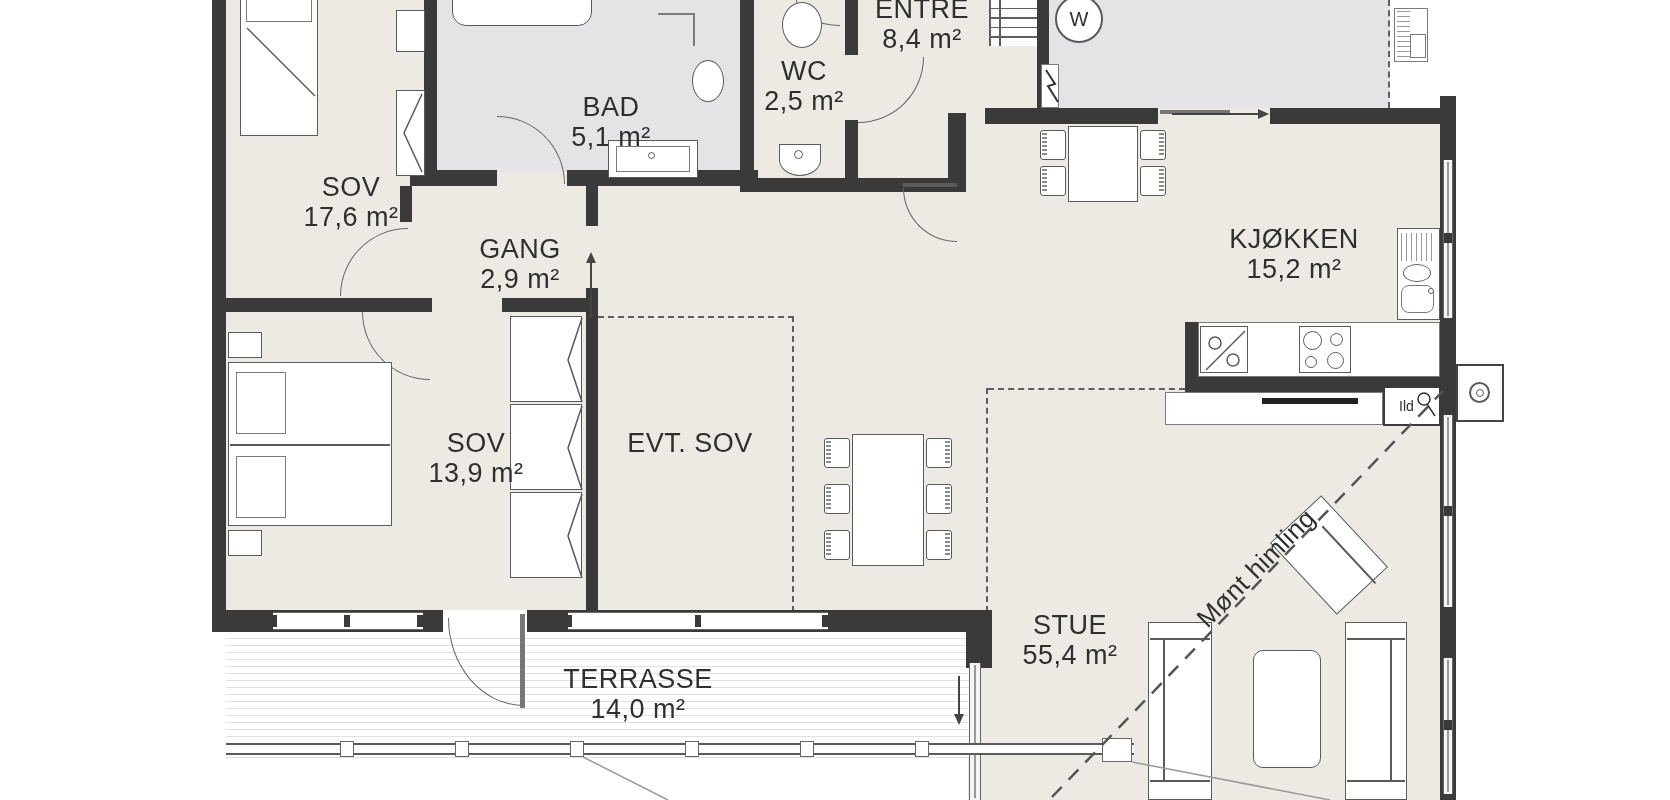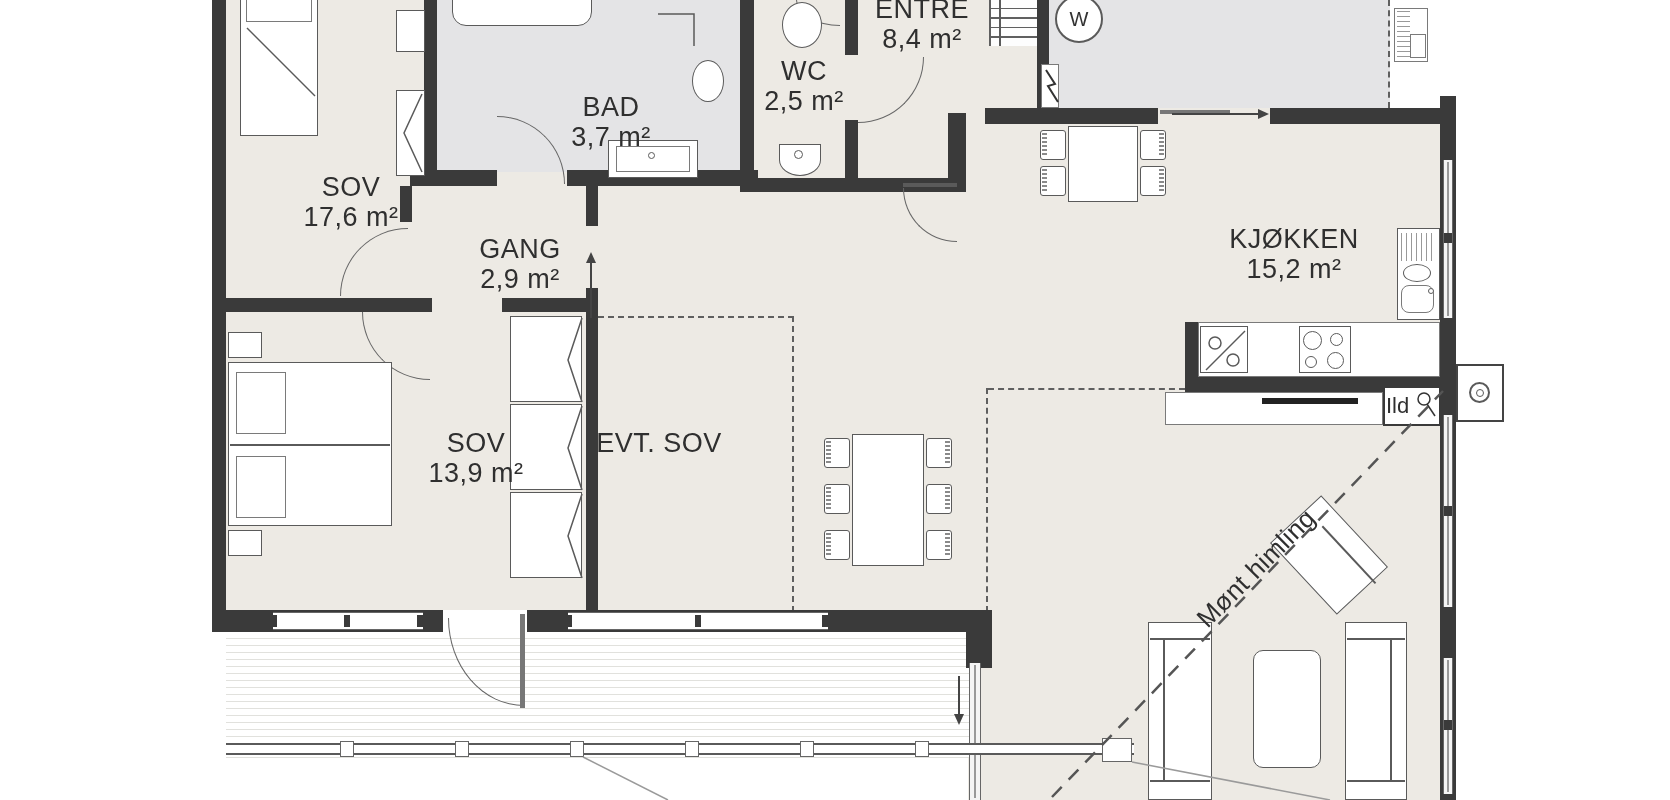--- a/index.html
+++ b/index.html
@@ -28,21 +28,21 @@
      background:repeating-linear-gradient(180deg,#8a8a8a 0 2px,transparent 2px 4px);}
   .chair-l::after{left:1px;} .chair-r::after{right:1px;}
   .circle{position:absolute;background:#fff;border:1.5px solid var(--outline,#5a5a5a);border-radius:50%;box-sizing:border-box;}
   .deck{position:absolute;background:repeating-linear-gradient(180deg,#ffffff 0 6px,#e1e1dd 6px 7px);}
   .rail{position:absolute;border-top:2.5px solid #5a5a5a;border-bottom:2.5px solid #5a5a5a;background:#fff;box-sizing:border-box;}
   .lbl{position:absolute;transform:translateX(-50%);text-align:center;
        font-size:27px;line-height:30px;color:var(--text,#2f2f2f);white-space:nowrap;letter-spacing:.5px;}
   .stairs{position:absolute;background:repeating-linear-gradient(180deg,#fdfdfd 0 8px,#5f5f5f 8px 9.5px);
           border-left:2px solid #5f5f5f;box-sizing:border-box;}
   .ild{position:absolute;background:#fff;border:2px solid #3a3a3a;box-sizing:border-box;
-       font-size:22px;color:#2f2f2f;display:flex;align-items:center;padding-left:1px;}
+       font-size:14px;color:#2f2f2f;display:flex;align-items:center;padding-left:14px;}
   .wbox{display:flex;align-items:center;justify-content:center;font-size:20px;color:#333;}
   .arrN{position:absolute;width:0;height:0;border-left:5px solid transparent;border-right:5px solid transparent;border-bottom:11px solid #444;}
   .arrS{position:absolute;width:0;height:0;border-left:5px solid transparent;border-right:5px solid transparent;border-top:11px solid #444;}
   .arrE{position:absolute;width:0;height:0;border-top:5px solid transparent;border-bottom:5px solid transparent;border-left:11px solid #444;}
   svg.ovl{position:absolute;left:0;top:0;pointer-events:none;}
 </style>
 </head>
 <body>
 
 <div id="stage">
@@ -214,21 +214,21 @@
   <div class="post" style="left:800px;top:741px;width:14px;height:16px;"></div>
   <div class="post" style="left:915px;top:741px;width:14px;height:16px;"></div>
   <div class="post" style="left:1102px;top:738px;width:30px;height:24px;"></div>
 
   <div class="lbl" style="left:351px;top:172px;">
     <div>SOV</div>
     <div>17,6 m²</div>
   </div>
   <div class="lbl" style="left:611px;top:44px;margin-top:48px;">
     <div>BAD</div>
-    <div>3,7 m²</div>
+    <div>5,1 m²</div>
   </div>
   <div class="lbl" style="left:804px;top:56px;">
     <div>WC</div>
     <div>2,5 m²</div>
   </div>
   <div class="lbl" style="left:922px;top:-6px;">
     <div>ENTRE</div>
     <div>8,4 m²</div>
   </div>
   <div class="lbl" style="left:1294px;top:224px;">
@@ -236,22 +236,30 @@
     <div>15,2 m²</div>
   </div>
   <div class="lbl" style="left:520px;top:234px;">
     <div>GANG</div>
     <div>2,9 m²</div>
   </div>
   <div class="lbl" style="left:476px;top:428px;">
     <div>SOV</div>
     <div>13,9 m²</div>
   </div>
-  <div class="lbl" style="left:659px;top:428px;">
+  <div class="lbl" style="left:690px;top:428px;">
     <div>EVT. SOV</div>
+  </div>
+  <div class="lbl" style="left:1070px;top:610px;">
+    <div>STUE</div>
+    <div>55,4 m²</div>
+  </div>
+  <div class="lbl" style="left:638px;top:664px;">
+    <div>TERRASSE</div>
+    <div>14,0 m²</div>
   </div>
   <div class="lbl" style="left:1256px;top:568px;font-size:26px;transform:translate(-50%,-50%) rotate(-45deg);">Mønt himling</div>
 
   <svg class="ovl" width="1670" height="800" viewBox="0 0 1670 800">
     <line x1="1052" y1="797" x2="1443" y2="391" stroke="#555" stroke-width="2.5" stroke-dasharray="14 10"></line>
     <line x1="247" y1="28" x2="315" y2="96" stroke="#5a5a5a" stroke-width="1.5"></line>
     <polyline points="422,94 404,133 422,172" fill="none" stroke="#5a5a5a" stroke-width="1.5"></polyline>
     <polyline points="582,318 568,360 582,402" fill="none" stroke="#5a5a5a" stroke-width="1.5"></polyline>
     <polyline points="582,406 568,448 582,490" fill="none" stroke="#5a5a5a" stroke-width="1.5"></polyline>
     <polyline points="582,494 568,536 582,578" fill="none" stroke="#5a5a5a" stroke-width="1.5"></polyline>

